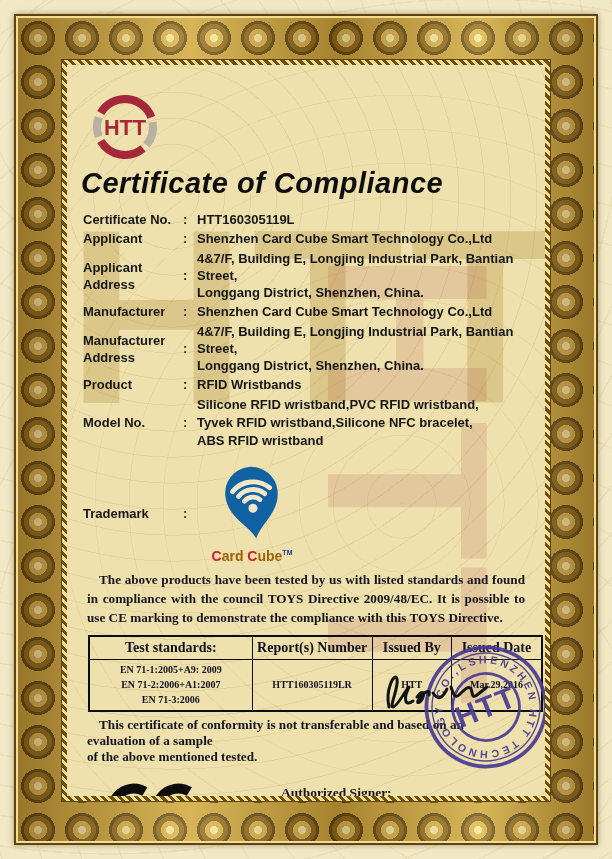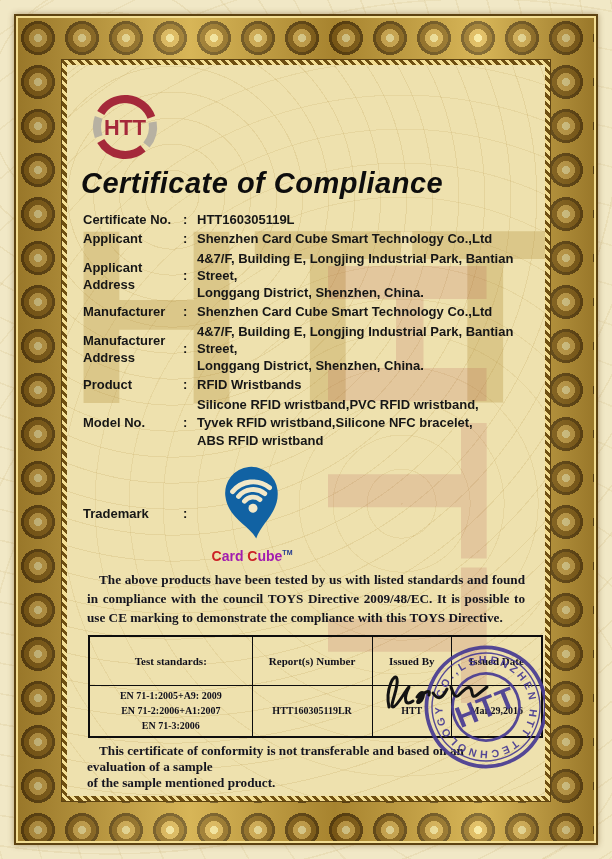--- a/index.html
+++ b/index.html
@@ -68,39 +68,39 @@
   .frow.center{align-items:center;}
   .flabel{width:100px;flex:none;}
   .fcolon{width:14px;flex:none;}
   .fval{flex:1;}
   .addr .fval,.addr .flabel{line-height:17px;}
   .mlines div{line-height:18px;}
   .tm-row{margin-top:14px;min-height:88px;}
   .pinwrap{width:110px;text-align:center;}
   .brand{font-size:14px;font-weight:bold;margin-top:1px;white-space:nowrap;}
   .brand .r{color:#cc2026;}
-  .brand .b{color:#a21caf;}
+  .brand .b{color:#a16207;}
   .brand sup{font-size:7px;color:#21388f;}
 
   .para{
     margin-top:6px;padding:0 6px;
     font-family:"Liberation Serif", serif;font-weight:bold;
     font-size:13.2px;line-height:19px;color:#15151f;
     text-indent:12px;text-align:justify;
   }
 
   table.std{
     border-collapse:collapse;margin:8px 0 0 7px;width:455px;
     font-family:"Liberation Serif", serif;font-weight:bold;color:#10101c;
   }
   table.std th,table.std td{
     border:1.5px solid #0d0d0d;text-align:center;vertical-align:middle;
   }
   table.std{border:2px solid #0d0d0d;}
-  table.std th{font-size:11px;height:20px;padding:14px 2px;}
+  table.std th{font-size:14px;height:20px;padding:1px 2px;}
   table.std td{font-size:10px;height:46px;padding:2px 10px;}
   td.standards div{line-height:15px;}
 
   .conformity{
     margin-top:5px;padding:0 6px;
     font-family:"Liberation Serif", serif;font-weight:bold;
     font-size:13.2px;line-height:16px;color:#15151f;
   }
   .conformity .l1{text-indent:12px;}
 
@@ -226,21 +226,21 @@
           </td>
           <td>HTT160305119LR</td>
           <td>HTT</td>
           <td>Mar.29,2016</td>
         </tr>
       </tbody>
         </table>
 
       <div class="conformity">
         <div class="l1">This certificate of conformity is not transferable and based on an evaluation of a sample</div>
-        <div>of the sample mentioned product.</div>
+        <div>of the above mentioned tested.</div>
       </div>
 
       <div class="signblock">
         <svg class="ce" width="92" height="74" viewBox="0 0 120 70">
           <g stroke="#0d0d0d" stroke-width="13" fill="none">
             <path d="M52,11 A28,28 0 1 0 52,59"></path>
             <path d="M110,11 A28,28 0 1 0 110,59"></path>
             <path d="M82,35 L107,35" stroke-width="11"></path>
           </g>
         </svg>

